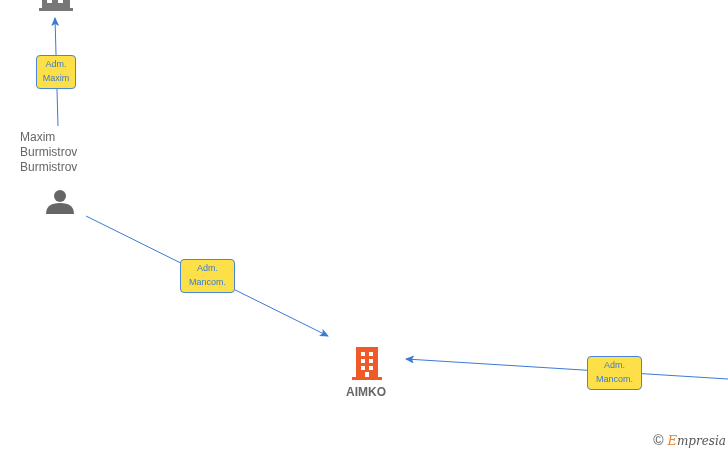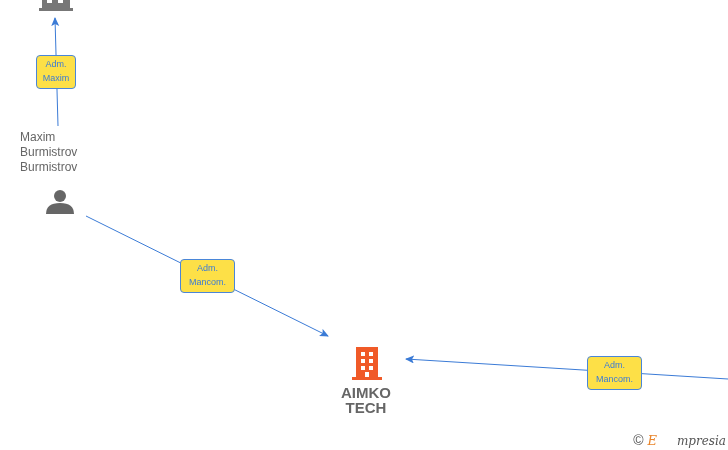--- a/index.html
+++ b/index.html
@@ -8,32 +8,32 @@
       position: relative; overflow: hidden;
       font-family: "Liberation Sans", sans-serif;
     }
     #edges { position: absolute; left: 0; top: 0; }
     .person-label {
       position: absolute; left: 20px; top: 130px; width: 80px;
       font-size: 12px; line-height: 15px; color: #666666; text-align: left;
     }
     .company-label {
       position: absolute; left: 316px; top: 385px; width: 100px;
-      font-size: 15px; line-height: 15px; color: #666666; font-weight: bold; text-align: center;
+      font-size: 12px; line-height: 15px; color: #666666; font-weight: bold; text-align: center;
     }
     .edge-label {
       position: absolute; background: #fde047; border: 1px solid #4a86d8;
       border-radius: 4px; color: #3b7bd6; font-size: 9px; line-height: 14px;
       text-align: center; padding: 1px 5px; box-sizing: border-box;
     }
     .footer {
       position: absolute; right: 2px; bottom: 2px; font-size: 14px; color: #555555;
     }
     .footer .brand { color: #e8842b; font-family: "DejaVu Serif", serif; font-style: italic; font-size: 13px; }
-    .footer .brand-rest { color: #555; font-family: "DejaVu Serif", serif; font-style: italic; font-size: 12px; margin-left: 20px; }
+    .footer .brand-rest { color: #555; font-family: "DejaVu Serif", serif; font-style: italic; font-size: 12px; }
   </style>
 </head>
 <body>
 
 <svg id="edges" width="728" height="450">
   <defs>
     <marker id="arr" markerWidth="10" markerHeight="10" refX="8" refY="4" orient="auto" markerUnits="userSpaceOnUse">
       <path d="M0,0 L9,4 L0,8 L2,4 z" fill="#3b7bd6"></path>
     </marker>
   </defs>
@@ -67,21 +67,20 @@
 </svg>
 
 <div class="person-label">
   <div>Maxim</div>
   <div>Burmistrov</div>
   <div>Burmistrov</div>
 </div>
 
 <div class="company-label">
   <div>AIMKO</div>
-  <div>TECH</div>
 </div>
 
 <div class="edge-label" style="left:36px; top:55px; width:40px; height:34px;">
   <div>Adm.</div>
   <div>Maxim</div>
 </div>
 
 <div class="edge-label" style="left:180px; top:259px; width:55px; height:34px;">
   <div>Adm.</div>
   <div>Mancom.</div>

